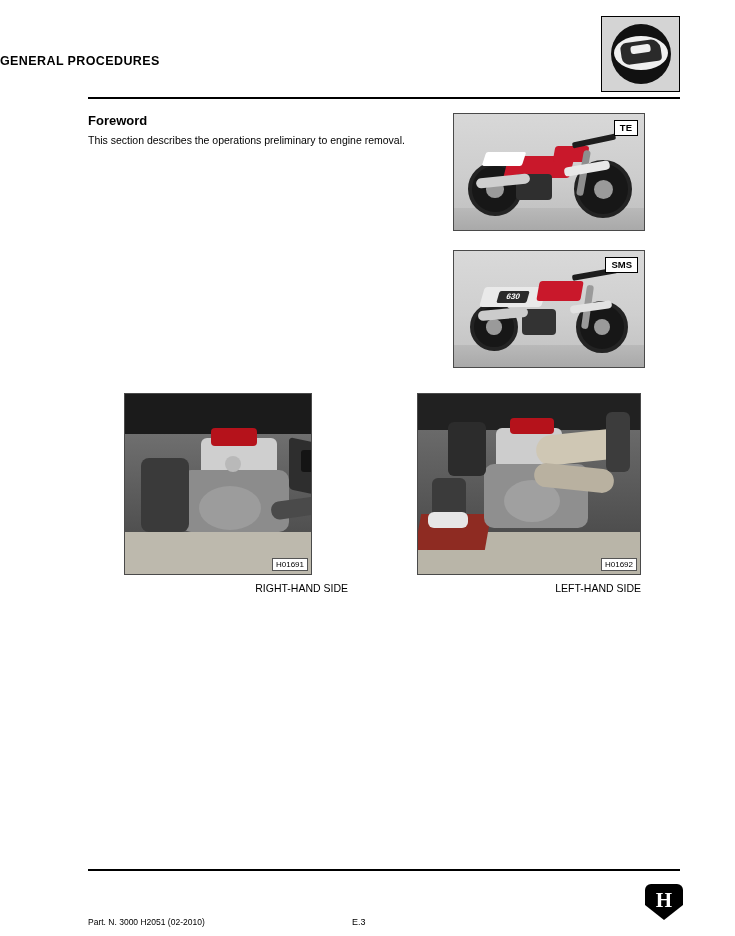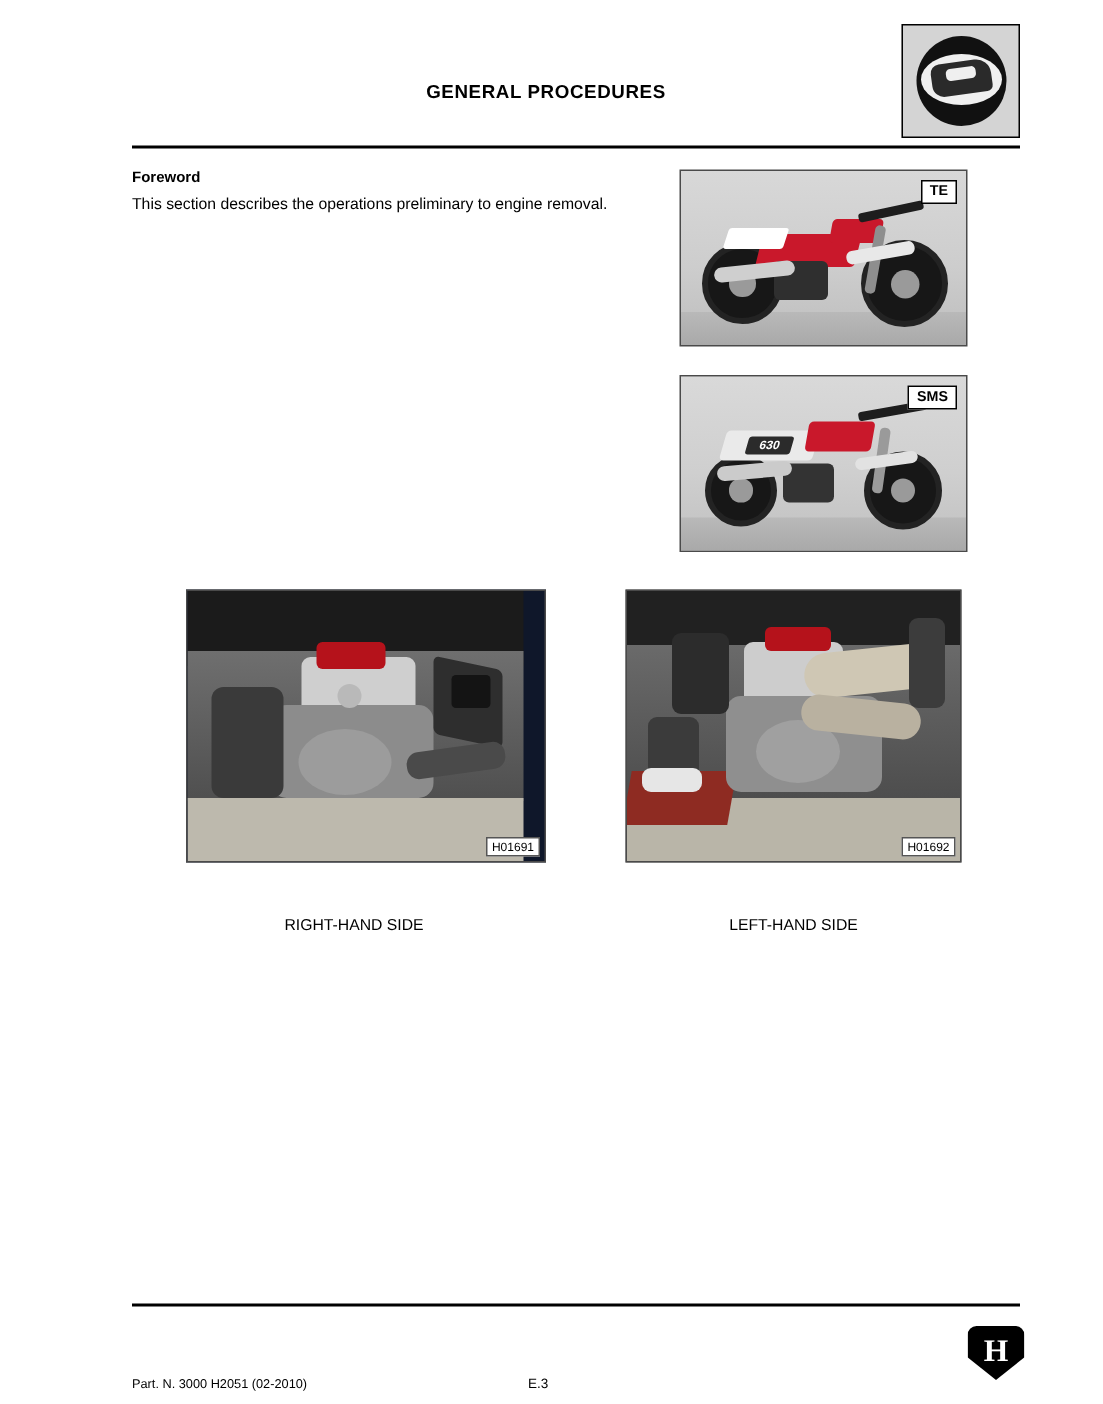--- a/index.html
+++ b/index.html
@@ -22,21 +22,21 @@
     top: 0;
     left: 0;
     width: 735px;
     height: 100px;
   }
   .header-title {
     position: absolute;
     top: 54px;
     left: 0;
     width: 728px;
-    text-align: center;
+    text-align: left;
     font-size: 12.5px;
     font-weight: bold;
     letter-spacing: 0.4px;
   }
   .header-rule {
     position: absolute;
     top: 97px;
     left: 88px;
     width: 592px;
     height: 2px;
@@ -94,21 +94,21 @@
   }
 
   
   .foreword-block {
     position: absolute;
     top: 113px;
     left: 88px;
     width: 356px;
   }
   .foreword-heading {
-    font-size: 10px;
+    font-size: 13px;
     font-weight: bold;
     margin: 0 0 5px 0;
   }
   .foreword-line {
     font-size: 10.5px;
     line-height: 15px;
     margin: 0;
   }
   .foreword-para {
     font-size: 10.5px;
@@ -192,37 +192,36 @@
     background: #9a9a9a;
   }
   .bodypiece {
     position: absolute;
   }
 
   
   #photo-right {
     top: 393px;
     left: 124px;
-    width: 240px;
+    width: 188px;
     height: 182px;
-    background: #0f172a;
+    background: #fdba74;
   }
   #photo-left {
     top: 393px;
     left: 417px;
     width: 224px;
     height: 182px;
     background: #6b6b6b;
   }
   .caption {
     position: absolute;
     font-size: 10.5px;
-    text-align: center;
+    text-align: right;
     width: 224px;
-    margin-top: 29px;
   }
   #caption-right { top: 582px; left: 124px; }
   #caption-left  { top: 582px; left: 417px; }
 
   
   .footer-rule {
     position: absolute;
     top: 869px;
     left: 88px;
     width: 592px;

